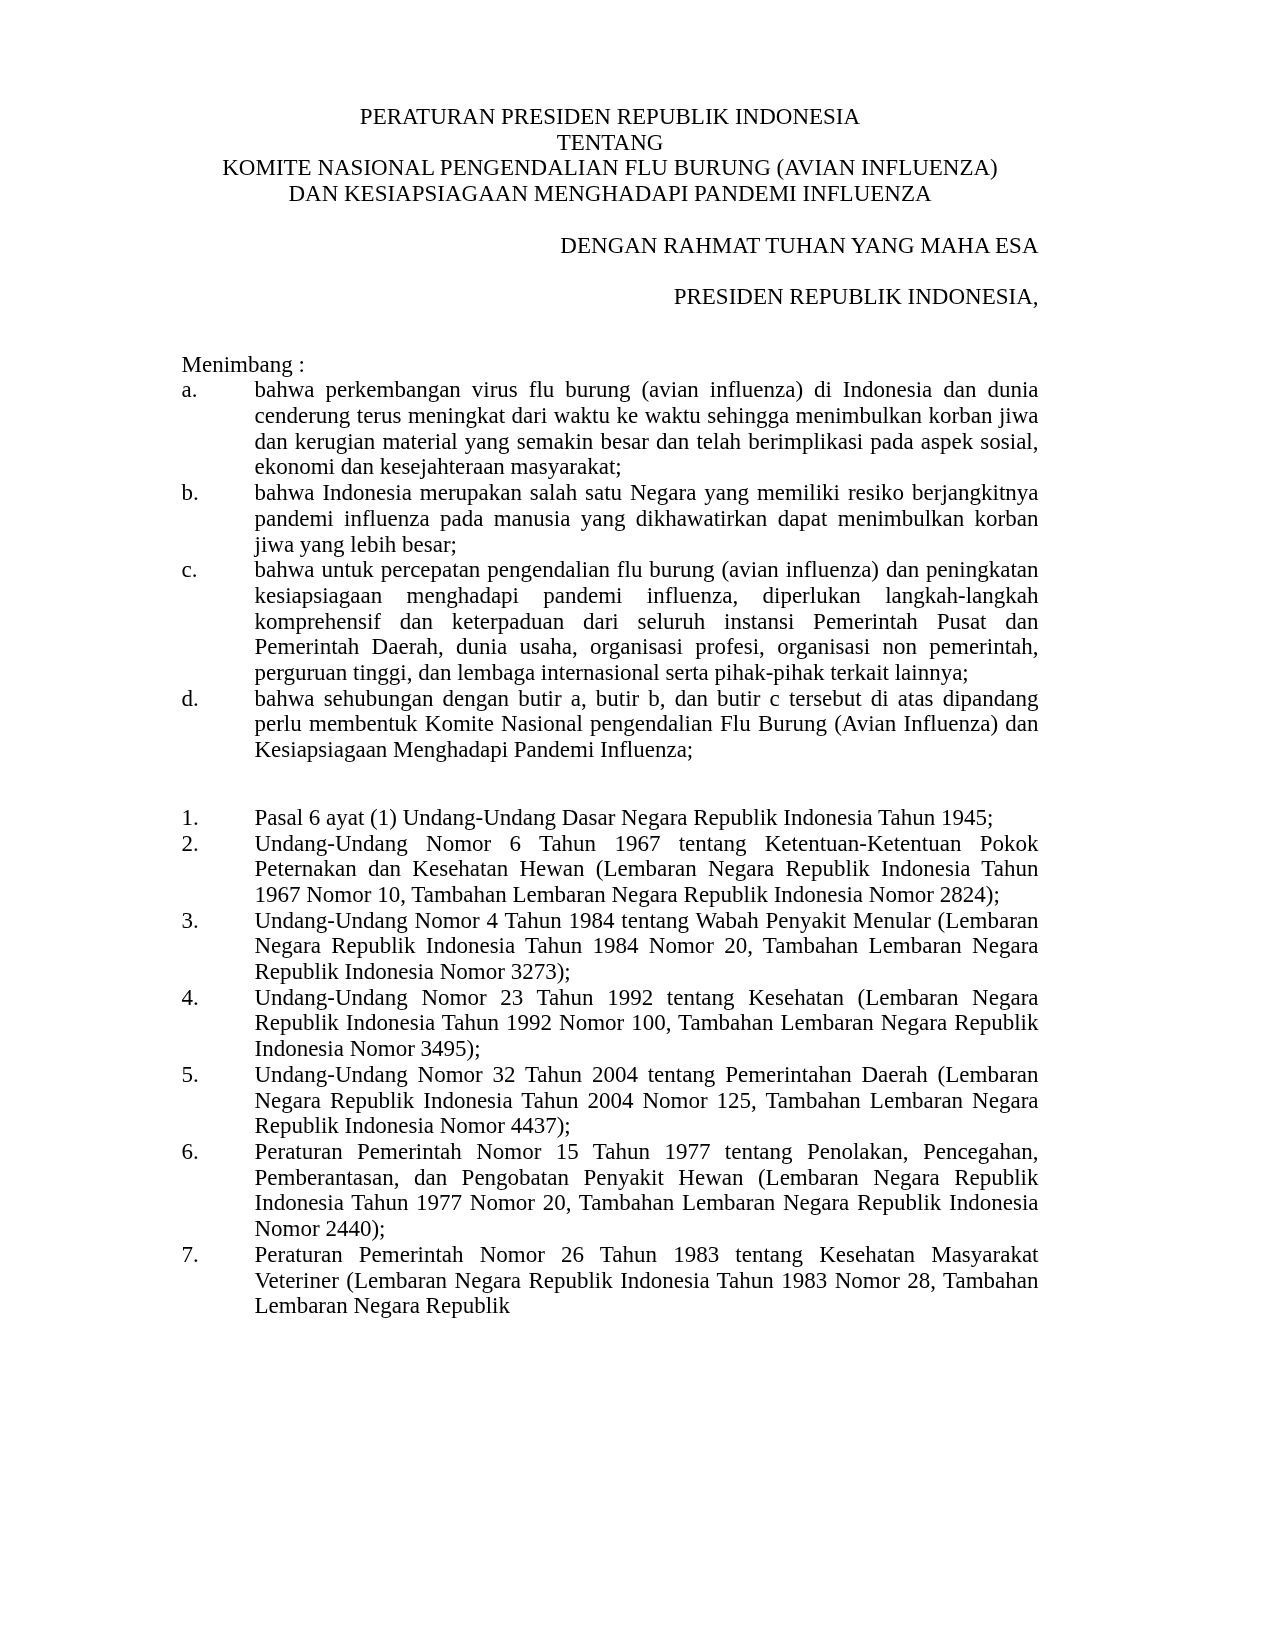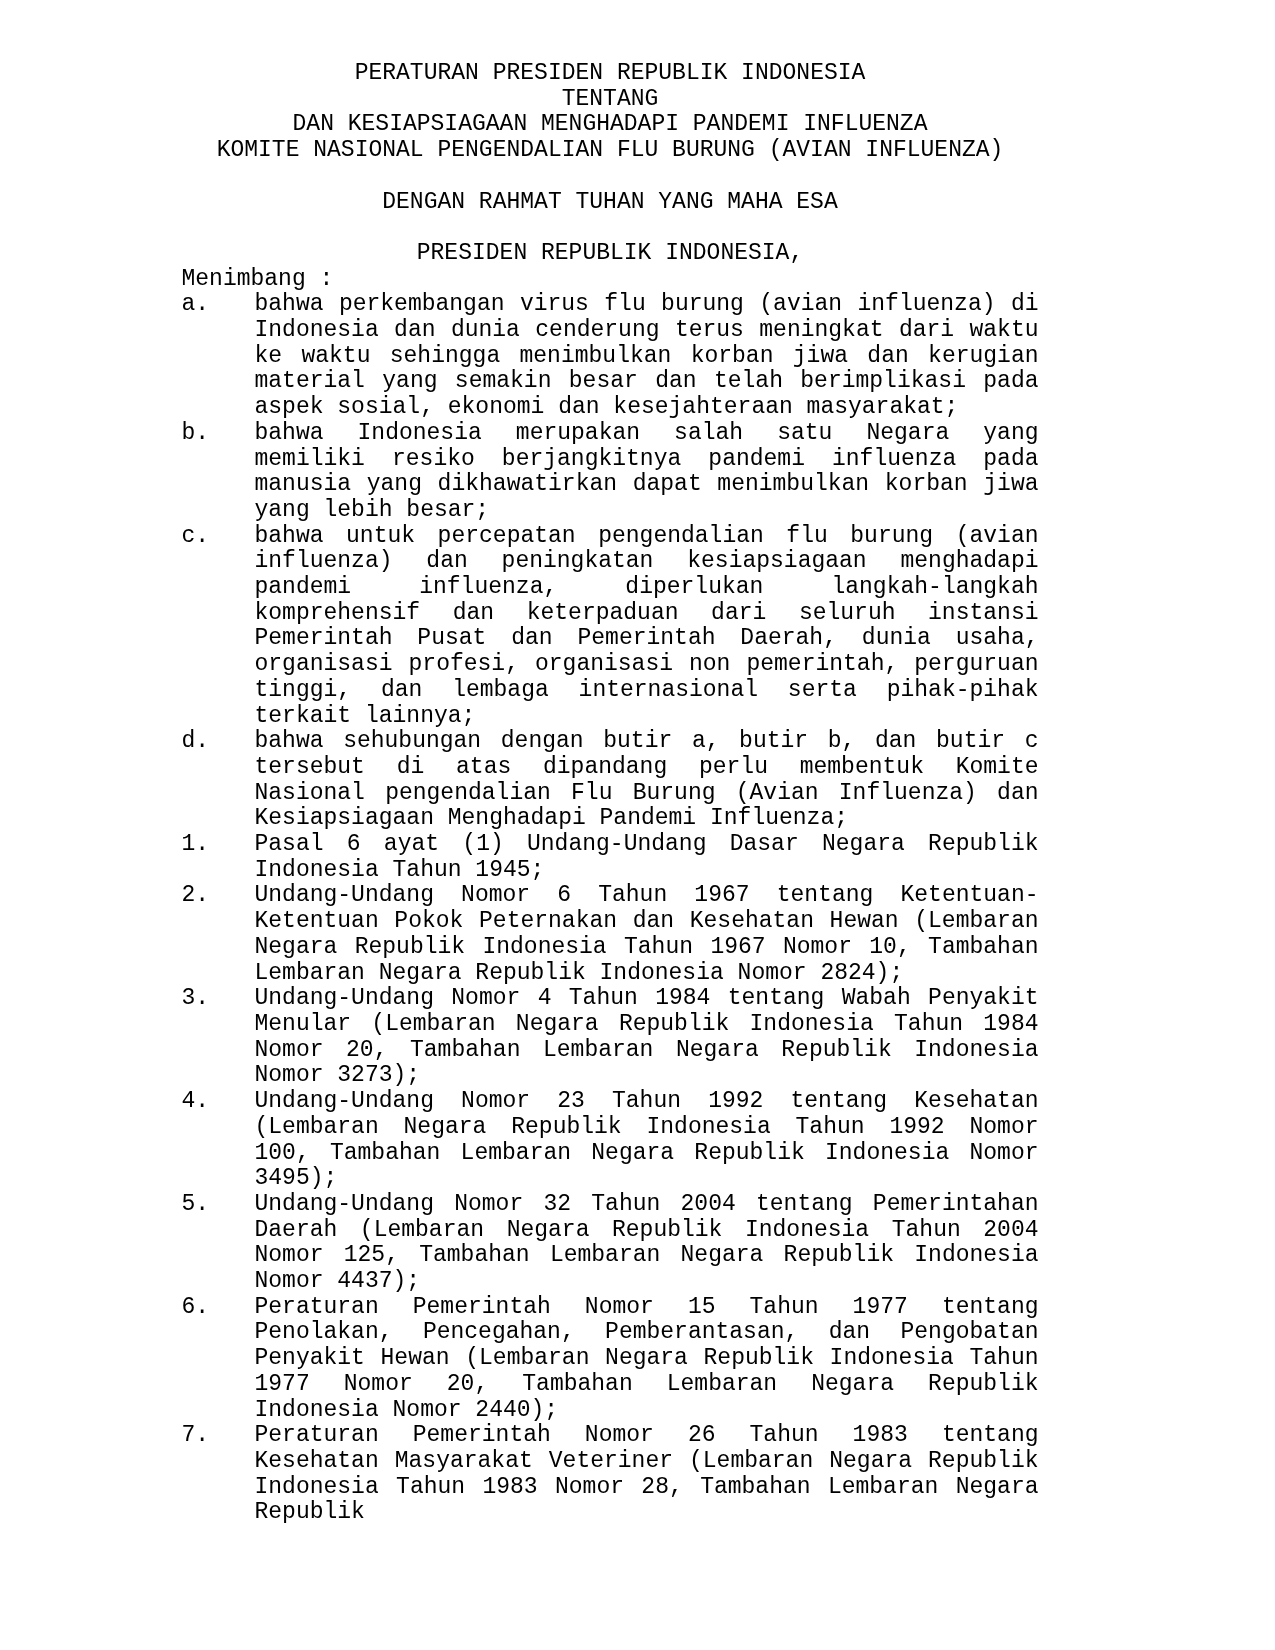--- a/index.html
+++ b/index.html
@@ -4,45 +4,45 @@
 <style>
   * { margin: 0; padding: 0; box-sizing: border-box; }
   html, body { background: #ffffff; }
   .page {
     position: relative;
     width: 1202px;
     height: 1650px;
     margin: 0 auto;
     background: #ffffff;
     color: #000000;
-    font-family: Liberation Mono, monospace;
+    font-family: Liberation Serif, serif;
     font-size: 23px;
     line-height: 25.7px;
-    padding: 61px 200px 0 145px;
+    padding: 104px 200px 0 145px;
     overflow: hidden;
   }
   .title-block { text-align: center; }
-  .center-line { text-align: center; }
+  .center-line { text-align: right; }
   .blank-gap { margin-top: 25.7px; }
-  .section-gap { }
+  .section-gap { margin-top: 42px; }
   .section-label { text-align: left; }
   .list-item { display: flex; align-items: flex-start; }
   .marker { flex: 0 0 73px; width: 73px; }
   .item-text { flex: 1 1 auto; text-align: justify; }
 </style>
 </head>
 <body>
 
 <div class="page">
 
   <div class="title-block">
     <div>PERATURAN PRESIDEN REPUBLIK INDONESIA</div>
     <div>TENTANG</div>
+    <div>KOMITE NASIONAL PENGENDALIAN FLU BURUNG (AVIAN INFLUENZA)</div>
     <div>DAN KESIAPSIAGAAN MENGHADAPI PANDEMI INFLUENZA</div>
-    <div>KOMITE NASIONAL PENGENDALIAN FLU BURUNG (AVIAN INFLUENZA)</div>
   </div>
 
   <div class="center-line blank-gap">DENGAN RAHMAT TUHAN YANG MAHA ESA</div>
 
   <div class="center-line blank-gap">PRESIDEN REPUBLIK INDONESIA,</div>
 
   <div class="section section-gap">
     <div class="section-label">Menimbang :</div>
 
     <div class="list-item">

